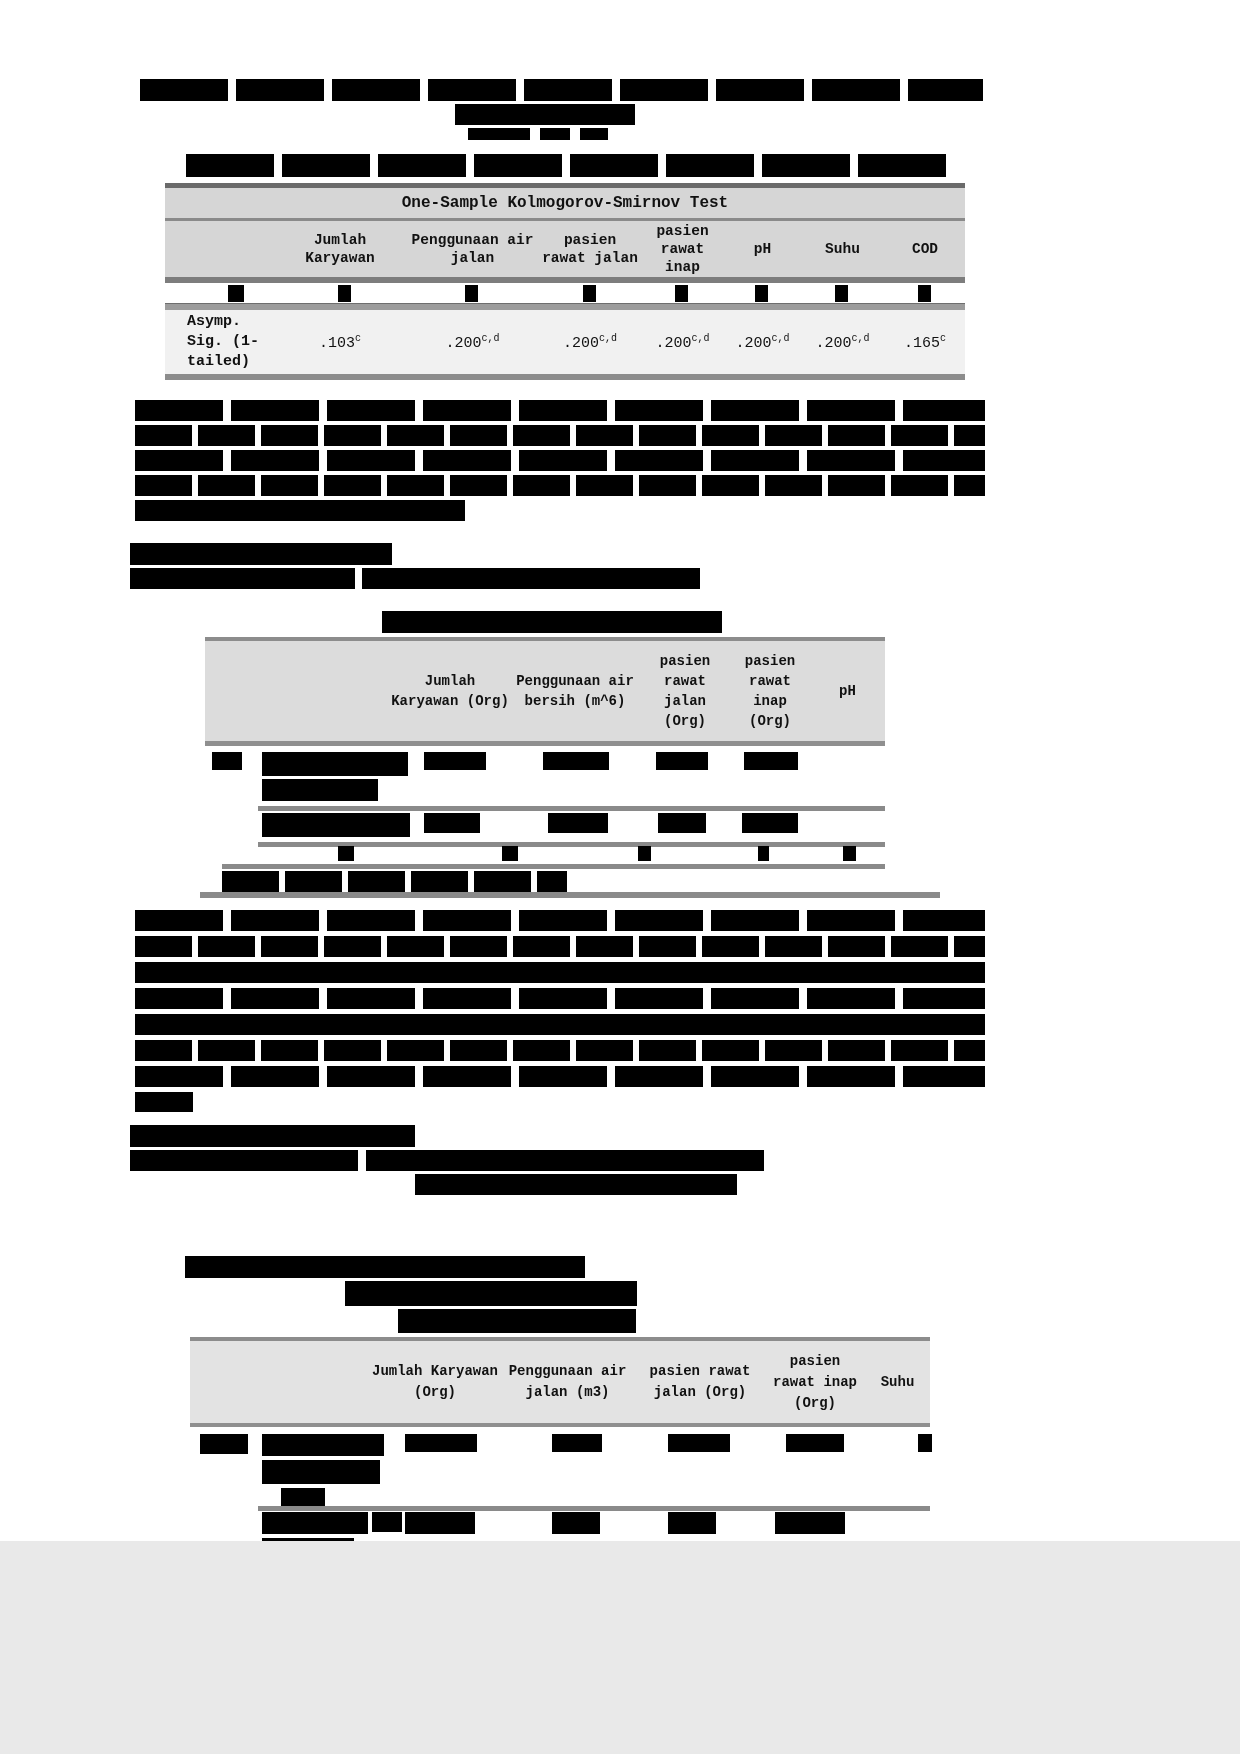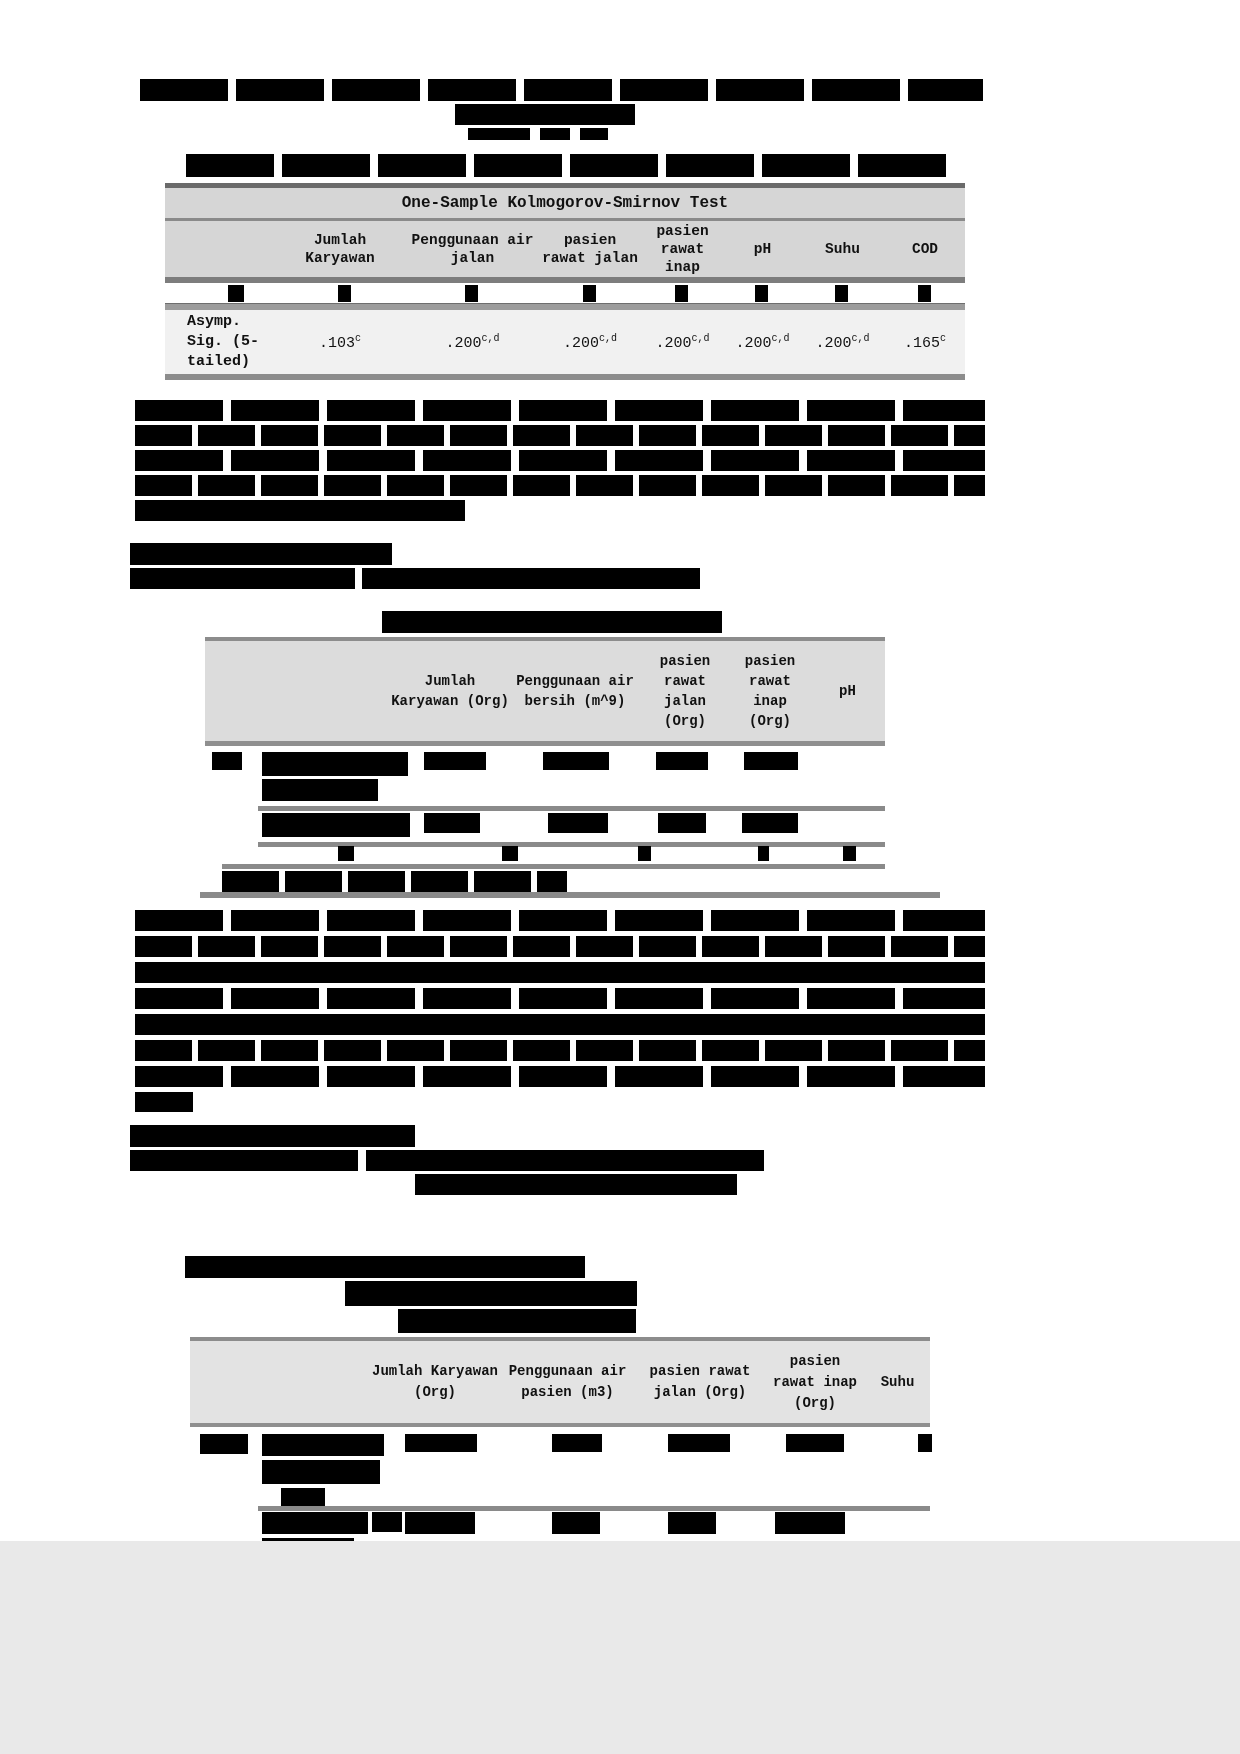--- a/index.html
+++ b/index.html
@@ -62,50 +62,50 @@
       <div class="c w3">pasien rawat jalan</div>
       <div class="c w4">pasien rawat inap</div>
       <div class="c w5">pH</div>
       <div class="c w6">Suhu</div>
       <div class="c w7">COD</div>
     </div>
     <div class="rule1"></div>
     <div class="band"></div>
     <div class="rule2"></div>
     <div class="body">
-      <div class="label w0">Asymp. Sig. (5-tailed)</div>
+      <div class="label w0">Asymp. Sig. (1-tailed)</div>
       <div class="v w1"><span>.103</span><sup>c</sup></div>
       <div class="v w2"><span>.200</span><sup>c,d</sup></div>
       <div class="v w3"><span>.200</span><sup>c,d</sup></div>
       <div class="v w4"><span>.200</span><sup>c,d</sup></div>
       <div class="v w5"><span>.200</span><sup>c,d</sup></div>
       <div class="v w6"><span>.200</span><sup>c,d</sup></div>
       <div class="v w7"><span>.165</span><sup>c</sup></div>
     </div>
     <div class="bottomline"></div>
   </div>
 
   <div class="t2">
     <div class="topline"></div>
     <div class="head">
       <div class="c u0"></div>
       <div class="c u1">Jumlah Karyawan (Org)</div>
-      <div class="c u2">Penggunaan air bersih (m^9)</div>
+      <div class="c u2">Penggunaan air bersih (m^6)</div>
       <div class="c u3">pasien rawat jalan (Org)</div>
       <div class="c u4">pasien rawat inap (Org)</div>
       <div class="c u5">pH</div>
     </div>
   </div>
 
   <div class="t3">
     <div class="topline"></div>
     <div class="head">
       <div class="c v0"></div>
       <div class="c v1">Jumlah Karyawan (Org)</div>
-      <div class="c v2">Penggunaan air pasien (m3)</div>
+      <div class="c v2">Penggunaan air jalan (m3)</div>
       <div class="c v3">pasien rawat jalan (Org)</div>
       <div class="c v4">pasien rawat inap (Org)</div>
       <div class="c v5">Suhu</div>
     </div>
   </div>
 
 <div class="bar words" style="left: 140px; top: 79px; width: 843px; height: 22px;"></div>
     <div class="bar" style="left: 455px; top: 104px; width: 180px; height: 21px;"></div>
     <div class="bar" style="left: 468px; top: 128px; width: 62px; height: 12px;"></div>
     <div class="bar" style="left: 540px; top: 128px; width: 30px; height: 12px;"></div>

